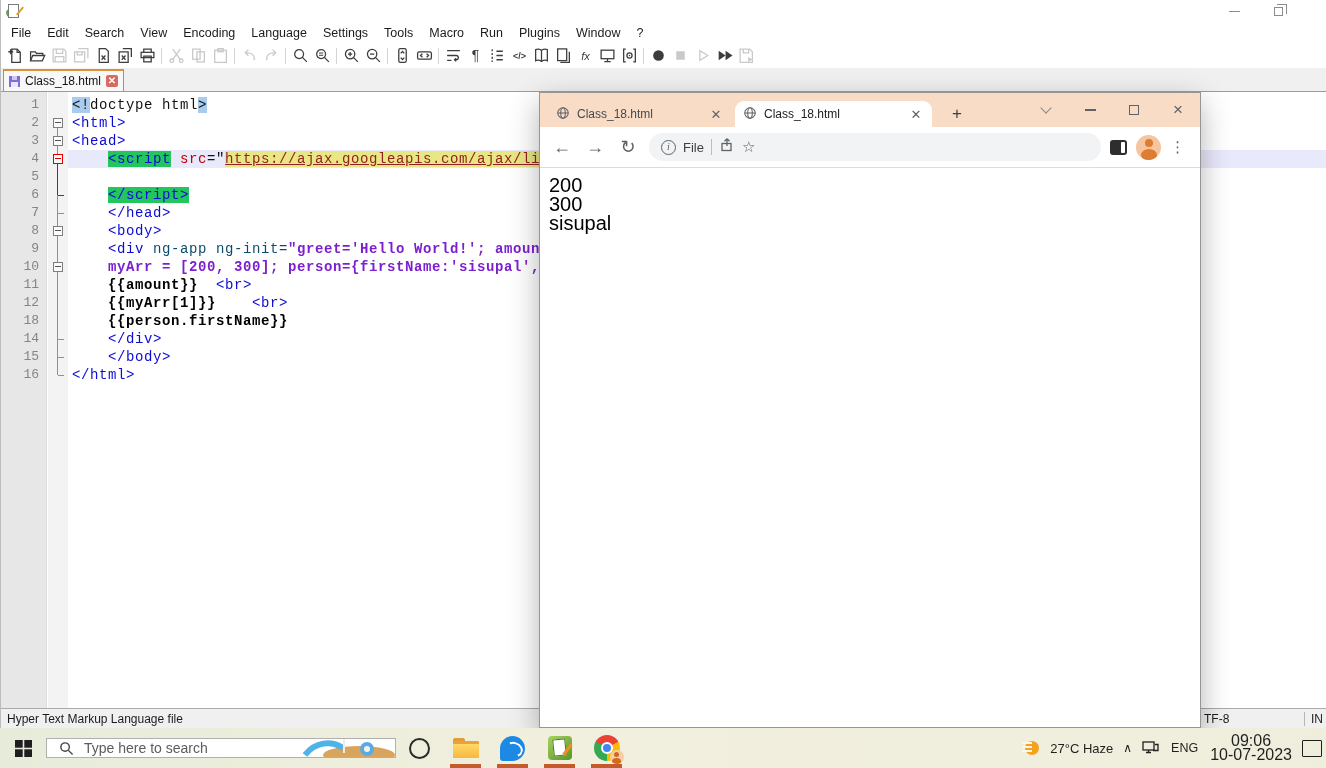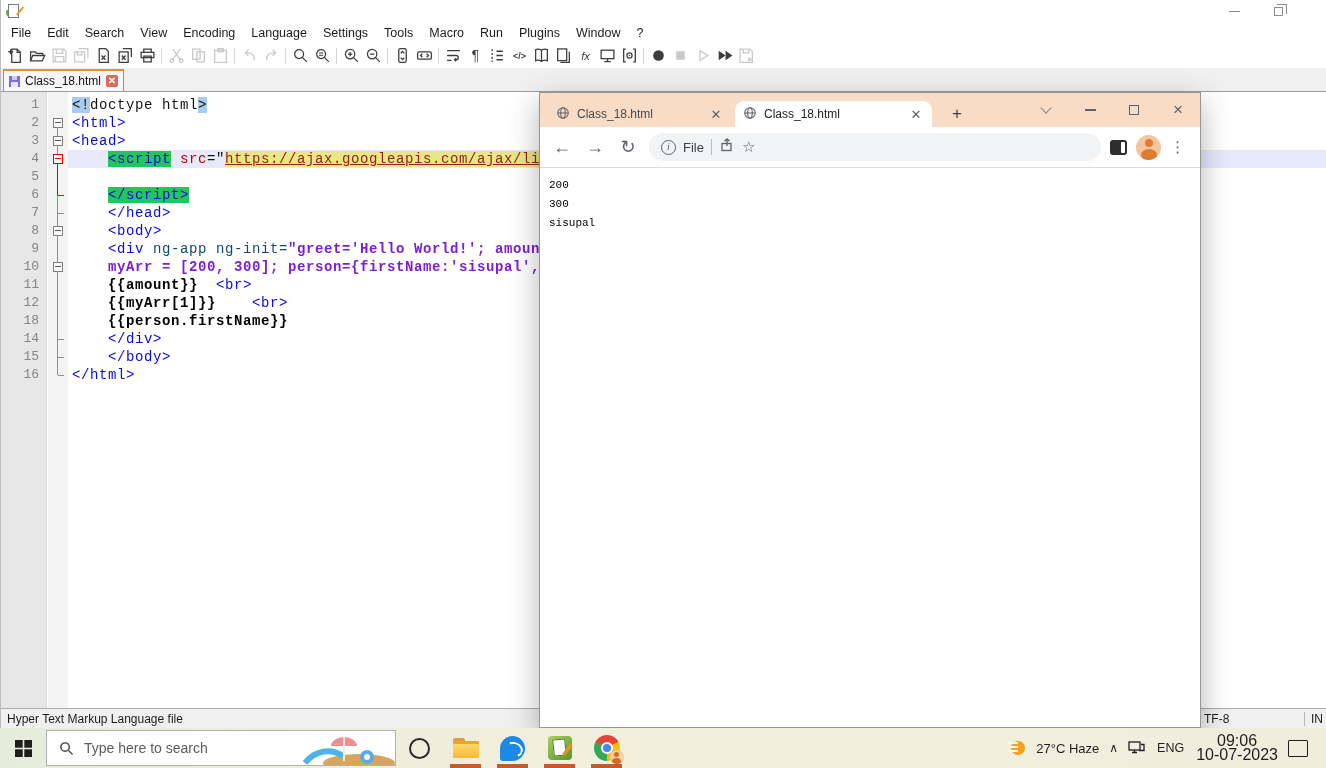--- a/index.html
+++ b/index.html
@@ -91,28 +91,28 @@
   .omni-url{font-size:13.5px;color:#202124;flex:1;white-space:nowrap;overflow:hidden}
   .omni-ic svg{width:16px;height:16px;stroke:#5f6368;fill:none;stroke-width:1.3}
   .omni-star{font-size:15px;color:#5f6368}
   .c-sidepanel{width:17px;height:15px;background:#2e2e2e;border-radius:3px;position:relative}
   .c-sidepanel::after{content:"";position:absolute;right:2px;top:2px;width:4px;height:11px;background:#fff;border-radius:1px}
   .c-avatar{width:25px;height:25px;border-radius:50%;background:#f6c49d;position:relative;overflow:hidden}
   .c-avatar::before{content:"";position:absolute;left:8.5px;top:4px;width:8px;height:8px;border-radius:50%;background:#dd7c33}
   .c-avatar::after{content:"";position:absolute;left:4.5px;top:14px;width:16px;height:12px;border-radius:50%;background:#dd7c33}
   .c-dots{font-size:15px;color:#5f6368;letter-spacing:0;width:12px;text-align:center}
   .c-content{position:absolute;left:0;top:76px;right:0;bottom:0;background:#fff;padding:7px 9px;
-    font-family:Liberation Mono, monospace;font-size:11px;line-height:19px;color:#000}
+    font-family:Liberation Sans, sans-serif;font-size:20px;line-height:19px;color:#000}
 
   
   .taskbar{position:absolute;left:0;bottom:0;width:1326px;height:40px;z-index:10;
     background:linear-gradient(90deg,#e7ecda 0%,#f2efde 45%,#efeedd 100%);display:flex;align-items:center}
   .tb-start{width:46px;height:40px;display:flex;align-items:center;justify-content:center}
   .tb-start svg{width:17px;height:17px;fill:#1e1e1e}
-  .tb-search{width:350px;height:36px;background:#fff;border:1px solid #b0b0b0;display:flex;align-items:center;padding-left:12px;gap:10px;position:relative;overflow:hidden}
+  .tb-search{width:350px;height:20px;background:#fff;border:1px solid #b0b0b0;display:flex;align-items:center;padding-left:12px;gap:10px;position:relative;overflow:hidden}
   .tb-search svg.mag{width:15px;height:15px;stroke:#444;fill:none;stroke-width:1.5;flex:0 0 15px}
   .tb-search-text{font-size:14px;color:#5c5c5c;white-space:nowrap}
   .tb-beach{position:absolute;right:0;bottom:0;width:92px;height:32px}
   .tb-o{width:46px;display:flex;justify-content:center}
   .tb-o .ring{width:21px;height:21px;border:2.4px solid #2b2b2b;border-radius:50%}
   .tb-app{width:47px;height:40px;position:relative;display:flex;align-items:center;justify-content:center}
   .tb-underline{position:absolute;bottom:0;left:8px;width:31px;height:4px;background:#c35b2b}
   .folder{width:26px;height:20px;position:relative}
   .folder .bk{position:absolute;left:0;top:0;width:12px;height:7px;background:#e19c35;border-radius:2px 2px 0 0}
   .folder .bk2{position:absolute;left:0;top:3px;width:26px;height:17px;background:#e8a33b;border-radius:1px}
@@ -121,21 +121,21 @@
   .chatapp::after{content:"";position:absolute;left:5px;top:6px;width:14px;height:11px;border:2.5px solid #fff;border-left-color:transparent;border-bottom-color:transparent;border-radius:50%;transform:rotate(20deg)}
   .nppicon{width:24px;height:24px;border-radius:4px;background:linear-gradient(140deg,#a6d35f,#5a9427);position:relative}
   .nppicon .pg{position:absolute;left:5px;top:3px;width:13px;height:17px;background:#fff;border:1px solid #4a7a1e;transform:rotate(-6deg)}
   .nppicon .pn{position:absolute;right:3px;top:7px;width:2.5px;height:13px;background:#ef8f1c;transform:rotate(38deg)}
   .chromeicon{width:26px;height:26px;border-radius:50%;position:relative;
     background:conic-gradient(from -60deg,#ea4335 0 120deg,#fbbc05 120deg 240deg,#34a853 240deg 360deg)}
   .chromeicon .c{position:absolute;left:7px;top:7px;width:12px;height:12px;border-radius:50%;background:#4285f4;border:2px solid #fff}
   .chromeicon .badge{position:absolute;right:-4px;bottom:-3px;width:14px;height:14px;border-radius:50%;background:#f8cda4;overflow:hidden}
   .chromeicon .badge::before{content:"";position:absolute;left:4.5px;top:2px;width:5px;height:5px;border-radius:50%;background:#d2691e}
   .chromeicon .badge::after{content:"";position:absolute;left:2.5px;top:8px;width:9px;height:7px;border-radius:50%;background:#d2691e}
-  .tb-right{margin-left:auto;display:flex;align-items:center;gap:10px;padding-right:18px}
+  .tb-right{margin-left:auto;display:flex;align-items:center;gap:10px;padding-right:4px}
   .tb-weather{display:flex;align-items:center;gap:8px}
   .sun{width:20px;height:20px;position:relative}
   .sun::before{content:"";position:absolute;left:3px;top:3px;width:14px;height:14px;border-radius:50%;background:#f2a21b}
   .sun::after{content:"";position:absolute;left:0;top:8px;width:10px;height:1.5px;background:#fdf6e6;box-shadow:0 4px 0 #fdf6e6, 0 -4px 0 #fdf6e6}
   .tb-temp{font-size:13px;color:#1f1f1f;white-space:nowrap}
   .tb-chev{font-size:12px;color:#1f1f1f}
   .tb-net svg{width:17px;height:15px;stroke:#1f1f1f;fill:none;stroke-width:1.3}
   .tb-eng{font-size:12.5px;color:#1f1f1f;padding:0 2px}
   .tb-clock{font-size:16px;color:#1f1f1f;text-align:center;line-height:14px;white-space:nowrap}
   .tb-action{width:20px;height:17px;border:1.4px solid #1f1f1f;border-radius:1px;position:relative;flex:0 0 20px}

